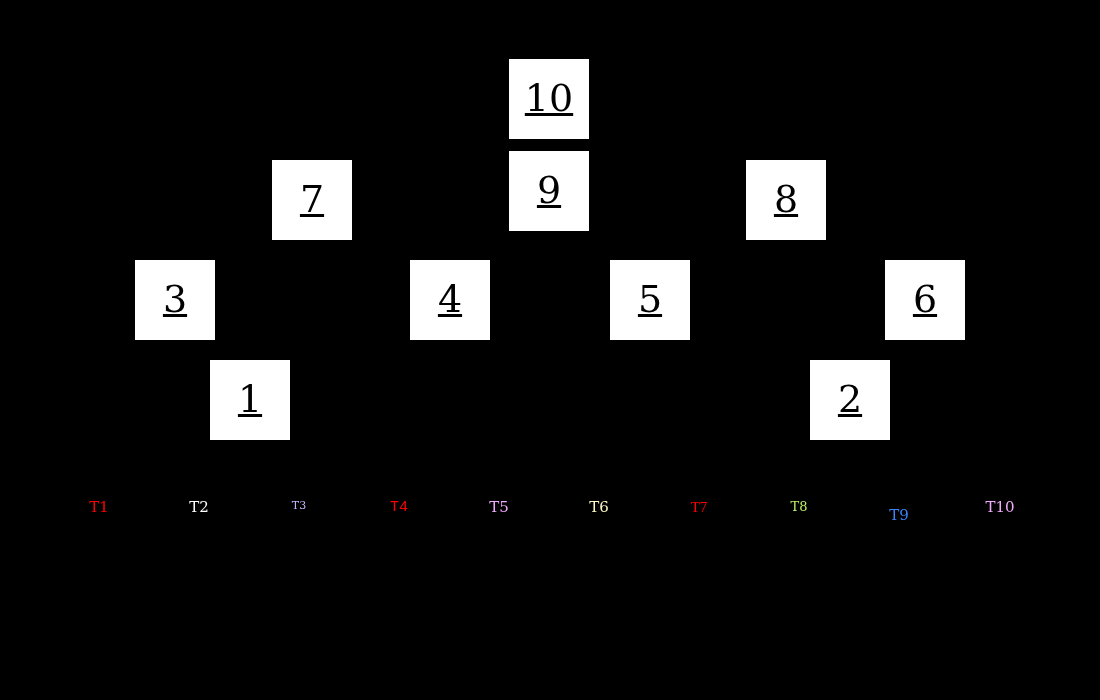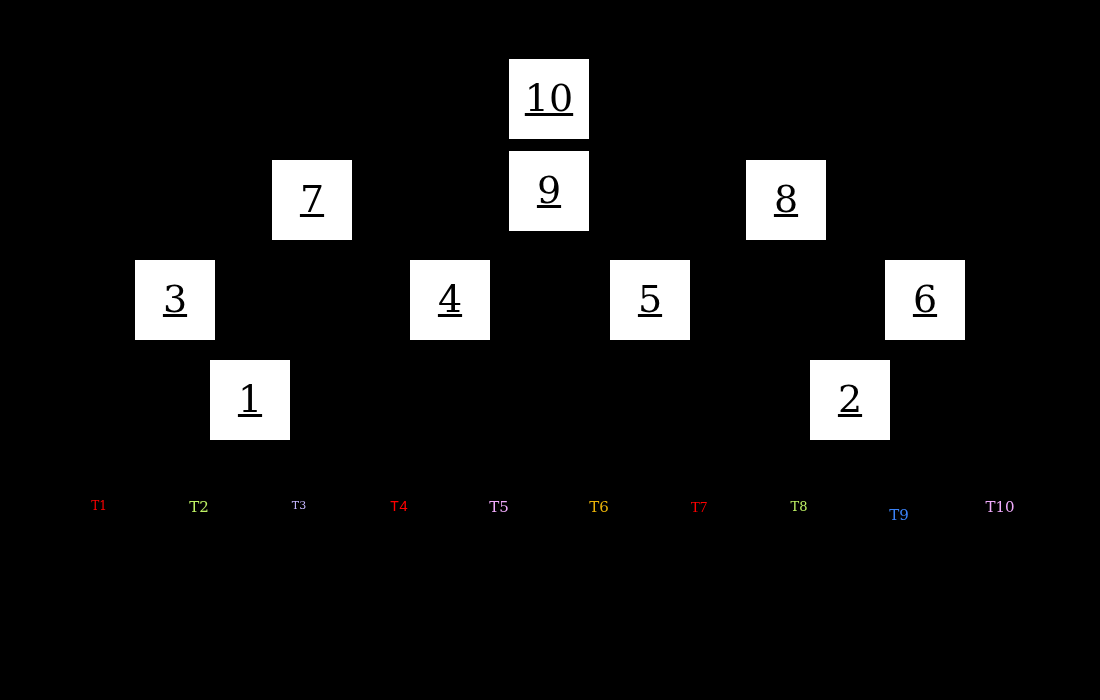--- a/index.html
+++ b/index.html
@@ -61,24 +61,24 @@
       <div class="node" style="left: 272px; top: 160px; width: 80px; height: 80px; background: rgb(255, 255, 255); color: rgb(0, 0, 0);">7</div>
       <div class="node" style="left: 746px; top: 160px; width: 80px; height: 80px; background: rgb(255, 255, 255); color: rgb(0, 0, 0);">8</div>
       <div class="node" style="left: 135px; top: 260px; width: 80px; height: 80px; background: rgb(255, 255, 255); color: rgb(0, 0, 0);">3</div>
       <div class="node" style="left: 410px; top: 260px; width: 80px; height: 80px; background: rgb(255, 255, 255); color: rgb(0, 0, 0);">4</div>
       <div class="node" style="left: 610px; top: 260px; width: 80px; height: 80px; background: rgb(255, 255, 255); color: rgb(0, 0, 0);">5</div>
       <div class="node" style="left: 885px; top: 260px; width: 80px; height: 80px; background: rgb(255, 255, 255); color: rgb(0, 0, 0);">6</div>
       <div class="node" style="left: 210px; top: 360px; width: 80px; height: 80px; background: rgb(255, 255, 255); color: rgb(0, 0, 0);">1</div>
       <div class="node" style="left: 810px; top: 360px; width: 80px; height: 80px; background: rgb(255, 255, 255); color: rgb(0, 0, 0);">2</div>
     </div>
   <div class="axis-layer" id="axis-layer">
-      <div class="tick-label" style="left: 99px; top: 500px; color: rgb(255, 0, 0); font-size: 12px;">T1</div>
-      <div class="tick-label" style="left: 199px; top: 500px; color: #bef264; font-size: 15px;">T2</div>
+      <div class="tick-label" style="left: 99px; top: 500px; color: rgb(255, 0, 0); font-size: 15px;">T1</div>
+      <div class="tick-label" style="left: 199px; top: 500px; color: #ffffff; font-size: 15px;">T2</div>
       <div class="tick-label" style="left: 299px; top: 500px; color: #c4b5fd; font-size: 11px;">T3</div>
       <div class="tick-label" style="left: 399px; top: 500px; color: rgb(255, 0, 0); font-size: 15px; font-family: Liberation Mono, monospace;">T4</div>
       <div class="tick-label" style="left: 499px; top: 500px; color: #f0abfc; font-size: 15px;">T5</div>
-      <div class="tick-label" style="left: 599px; top: 500px; color: #eab308; font-size: 15px;">T6</div>
+      <div class="tick-label" style="left: 599px; top: 500px; color: #fef9c3; font-size: 15px;">T6</div>
       <div class="tick-label" style="left: 699px; top: 500px; color: rgb(255, 0, 0); font-size: 15px; font-family: Liberation Serif, serif;">T7</div>
       <div class="tick-label" style="left: 799px; top: 500px; color: #bef264; font-size: 13px;">T8</div>
       <div class="tick-label" style="left: 899px; top: 508px; color: #3b82f6; font-size: 15px;">T9</div>
       <div class="tick-label" style="left: 1000px; top: 500px; color: #f0abfc; font-size: 15px;">T10</div>
     </div>
 </div>
 
 </body></html>

